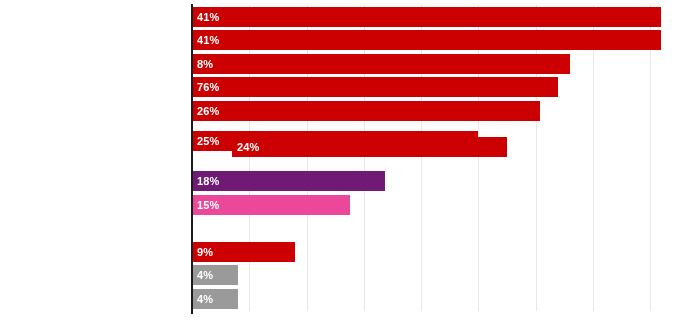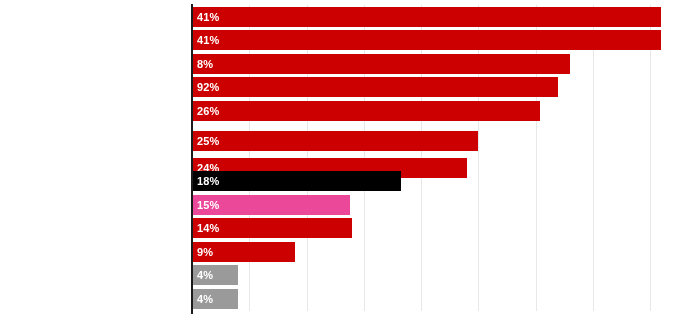--- a/index.html
+++ b/index.html
@@ -114,51 +114,46 @@
             <div class="bar-value" style="color: rgb(255, 255, 255);">41%</div>
           </div>
         </div>
         <div class="row" style="top: 47.06px;">
           <div class="bar" style="width: 377.85px; background: rgb(204, 0, 0);">
             <div class="bar-value" style="color: rgb(255, 255, 255);">8%</div>
           </div>
         </div>
         <div class="row" style="top: 70.59px;">
           <div class="bar" style="width: 366.4px; background: rgb(204, 0, 0);">
-            <div class="bar-value" style="color: rgb(255, 255, 255);">92%</div>
+            <div class="bar-value" style="color: rgb(255, 255, 255);">76%</div>
           </div>
         </div>
         <div class="row" style="top: 94.12px;">
           <div class="bar" style="width: 348px; background: rgb(204, 0, 0);">
             <div class="bar-value" style="color: rgb(255, 255, 255);">26%</div>
           </div>
         </div>
         <div class="row" style="top: 124px; text-align: center;">
           <div class="bar" style="width: 286.25px; background: rgb(204, 0, 0);">
             <div class="bar-value" style="color: rgb(255, 255, 255);">25%</div>
           </div>
         </div>
-        <div class="row" style="top: 151px;">
+        <div class="row" style="top: 130px; margin-left: 40px;">
           <div class="bar" style="width: 274.8px; background: rgb(204, 0, 0);">
             <div class="bar-value" style="color: rgb(255, 255, 255);">24%</div>
           </div>
         </div>
         <div class="row" style="top: 164.71px;">
-          <div class="bar" style="width: 209px; background: #000000;">
+          <div class="bar" style="width: 193px; background: #701a75;">
             <div class="bar-value" style="color: rgb(255, 255, 255);">18%</div>
           </div>
         </div>
         <div class="row" style="top: 188.24px;">
           <div class="bar" style="width: 158px; background: #ec4899;">
             <div class="bar-value" style="color: rgb(255, 255, 255);">15%</div>
-          </div>
-        </div>
-        <div class="row" style="top: 211.77px;">
-          <div class="bar" style="width: 160.3px; background: rgb(204, 0, 0);">
-            <div class="bar-value" style="color: rgb(255, 255, 255);">14%</div>
           </div>
         </div>
         <div class="row" style="top: 235.3px;">
           <div class="bar" style="width: 103.05px; background: rgb(204, 0, 0);">
             <div class="bar-value" style="color: rgb(255, 255, 255);">9%</div>
           </div>
         </div>
         <div class="row" style="top: 258.83px;">
           <div class="bar" style="width: 45.8px; background: rgb(154, 154, 154);">
             <div class="bar-value" style="color: rgb(255, 255, 255);">4%</div>

